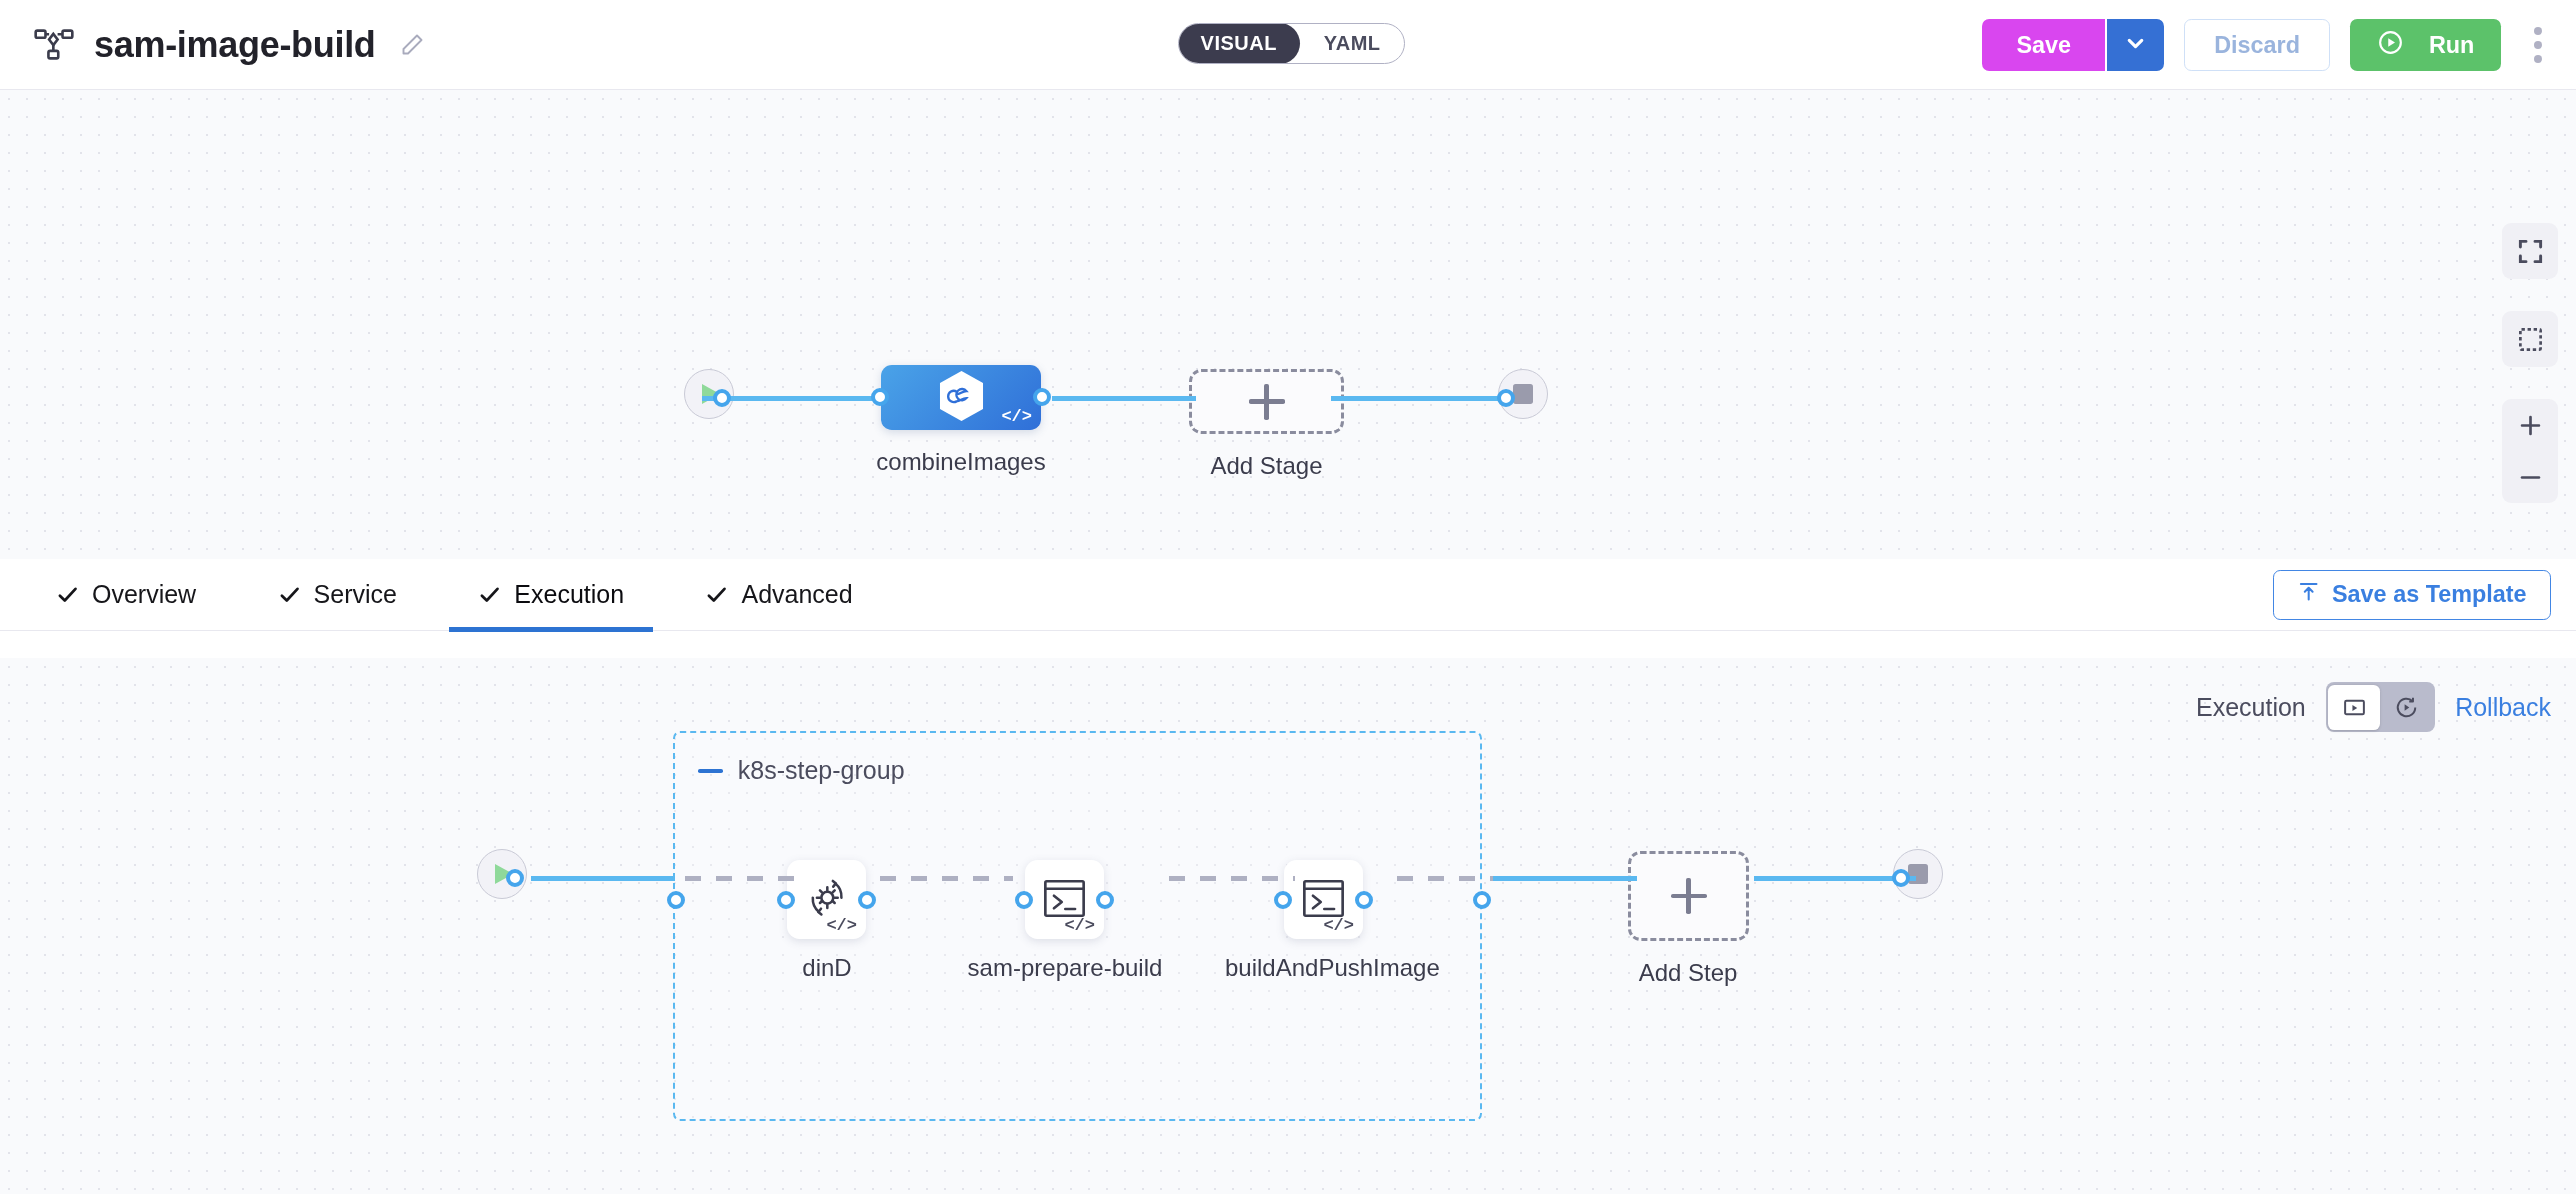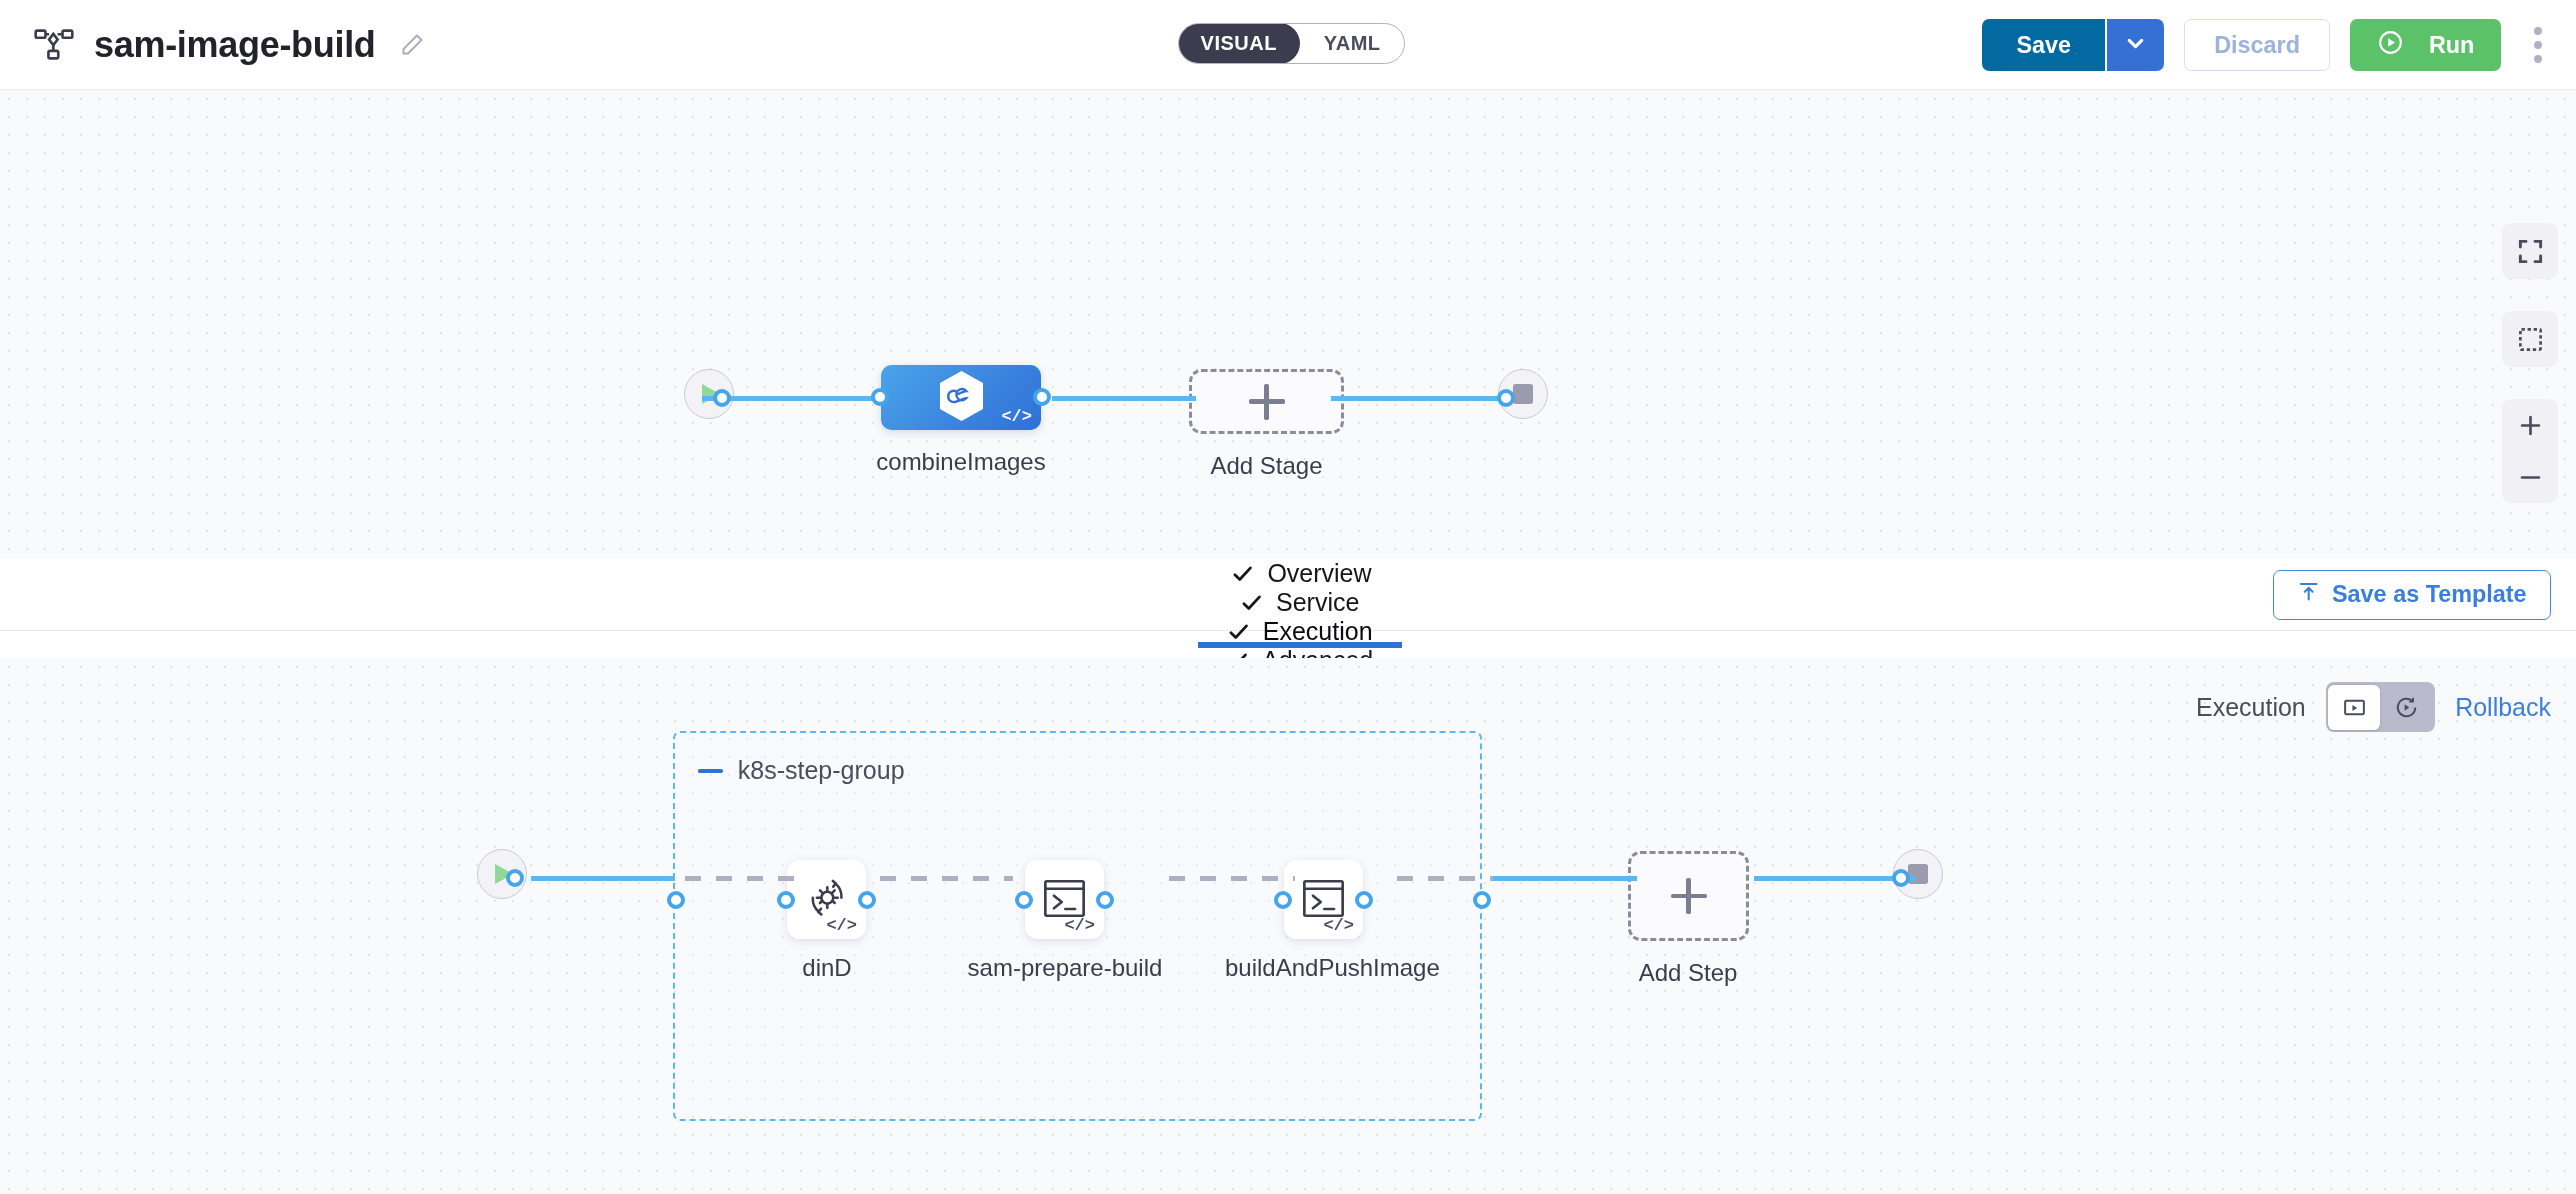--- a/index.html
+++ b/index.html
@@ -53,21 +53,21 @@
     display: flex; align-items: center; gap: 10.8px;
     border: 1.8px solid #d9eeff; border-radius: 9px;
     height: 52px; padding: 0 21.6px; background: #fff;
   }
   .validated-check { width: 23.4px; height: 23.4px; display:block; }
   .validated-text { font-size: 20.7px; font-weight: bold; color: #16161a; }
   .validated-time { font-size: 19px; color: #4b4c5e; font-weight: normal; }
 
   .save-group { display: flex; height: 52px; border-radius: 7.2px; overflow: hidden; }
   .save-btn {
-    background: #0369a1; color: #ffffff;
+    background: #d946ef; color: #ffffff;
     font-size: 23.4px; font-weight: bold;
     padding: 0 34px; display: flex; align-items: center;
     border: none;
   }
   .save-caret {
     background: #3570d4; width: 59px;
     display: flex; align-items: center; justify-content: center;
     border-left: 2.7px solid #fff;
   }
   .discard-btn {
@@ -169,21 +169,21 @@
     width: 56px; border-radius: 9px; background: #f0f0f5;
     display: flex; flex-direction: column;
   }
   .zoom-part { height: 52px; display: flex; align-items: center; justify-content: center; }
 
   
   .tabbar {
     position: absolute; left: 0; top: 559px;
     width: 2576px; height: 72px; background: #ffffff;
     border-bottom: 1.8px solid #e8e8ef;
-    display: flex; align-items: center; flex-direction: column;
+    display: flex; align-items: center;
   }
   .tab {
     display: flex; align-items: center; gap: 12.6px;
     height: 72px; padding: 0 29px; margin-left: 23.4px;
     position: relative; color: #16161a; font-size: 25px;
   }
   .tab:first-child { margin-left: 27px; }
   .tab.active { color: #0b0b0f; font-weight: 500; }
   .tab.active::after {
     content: ""; position: absolute; left: 0; right: 0; bottom: -1.8px;

